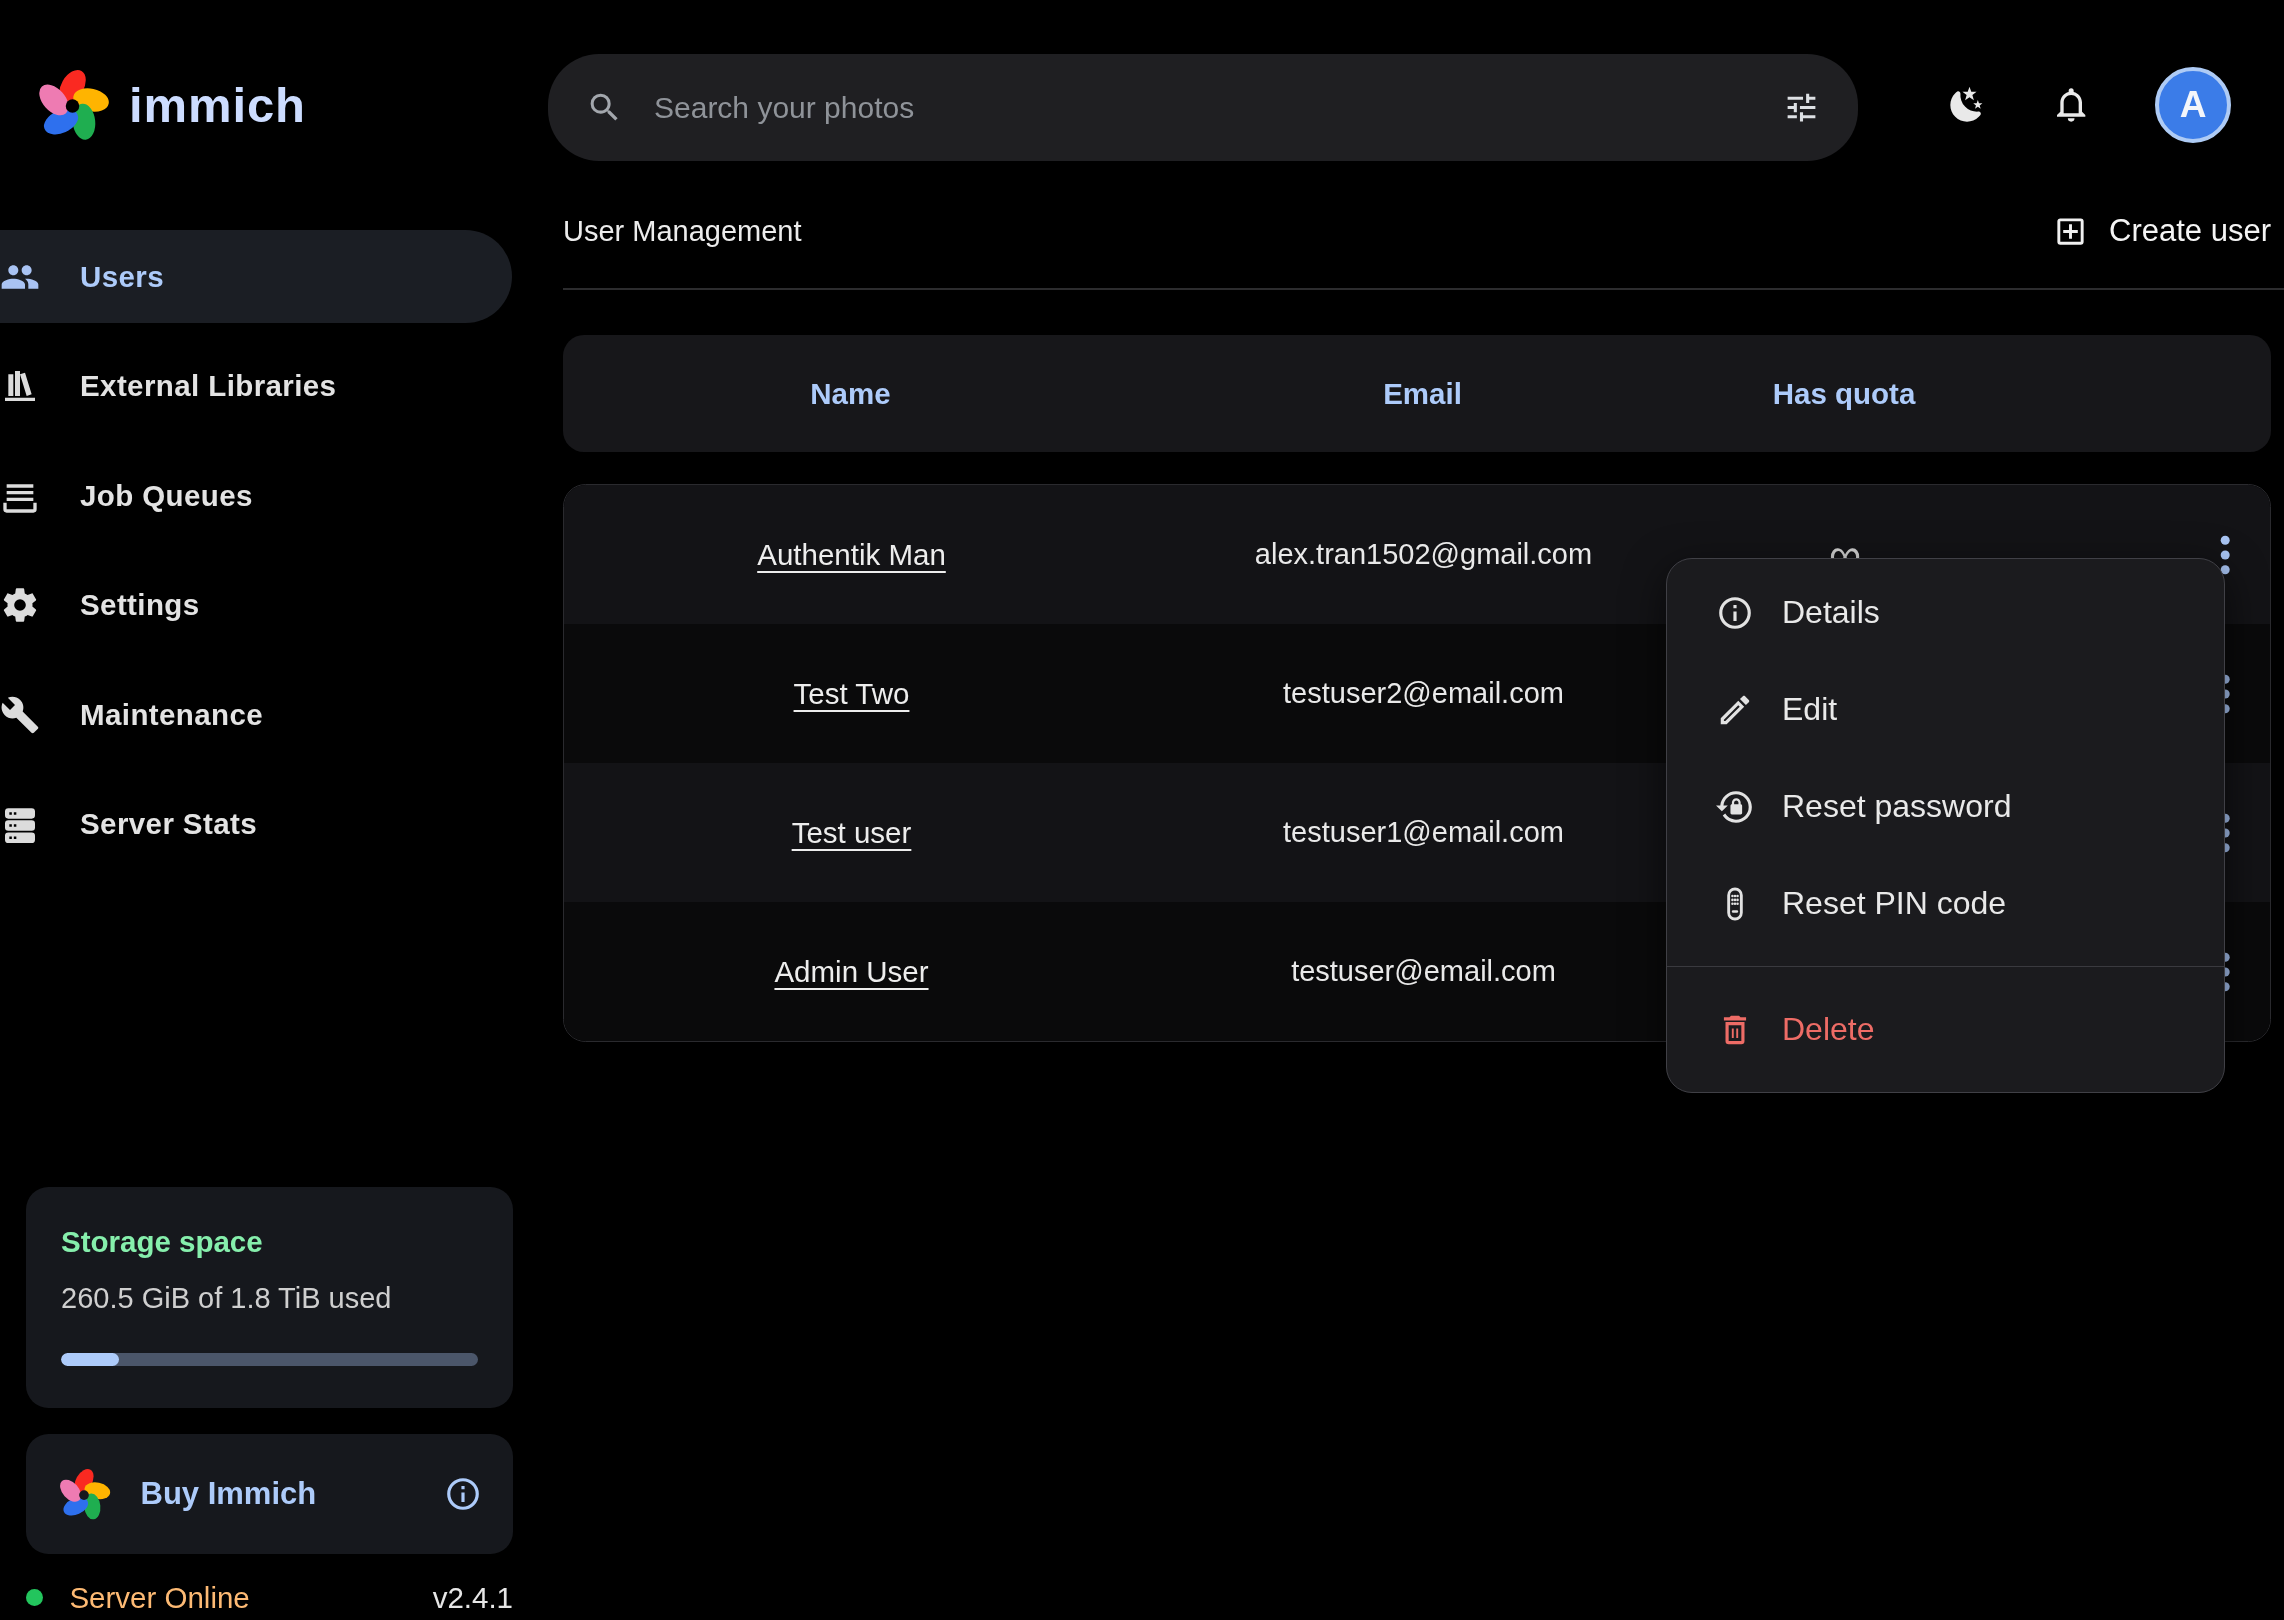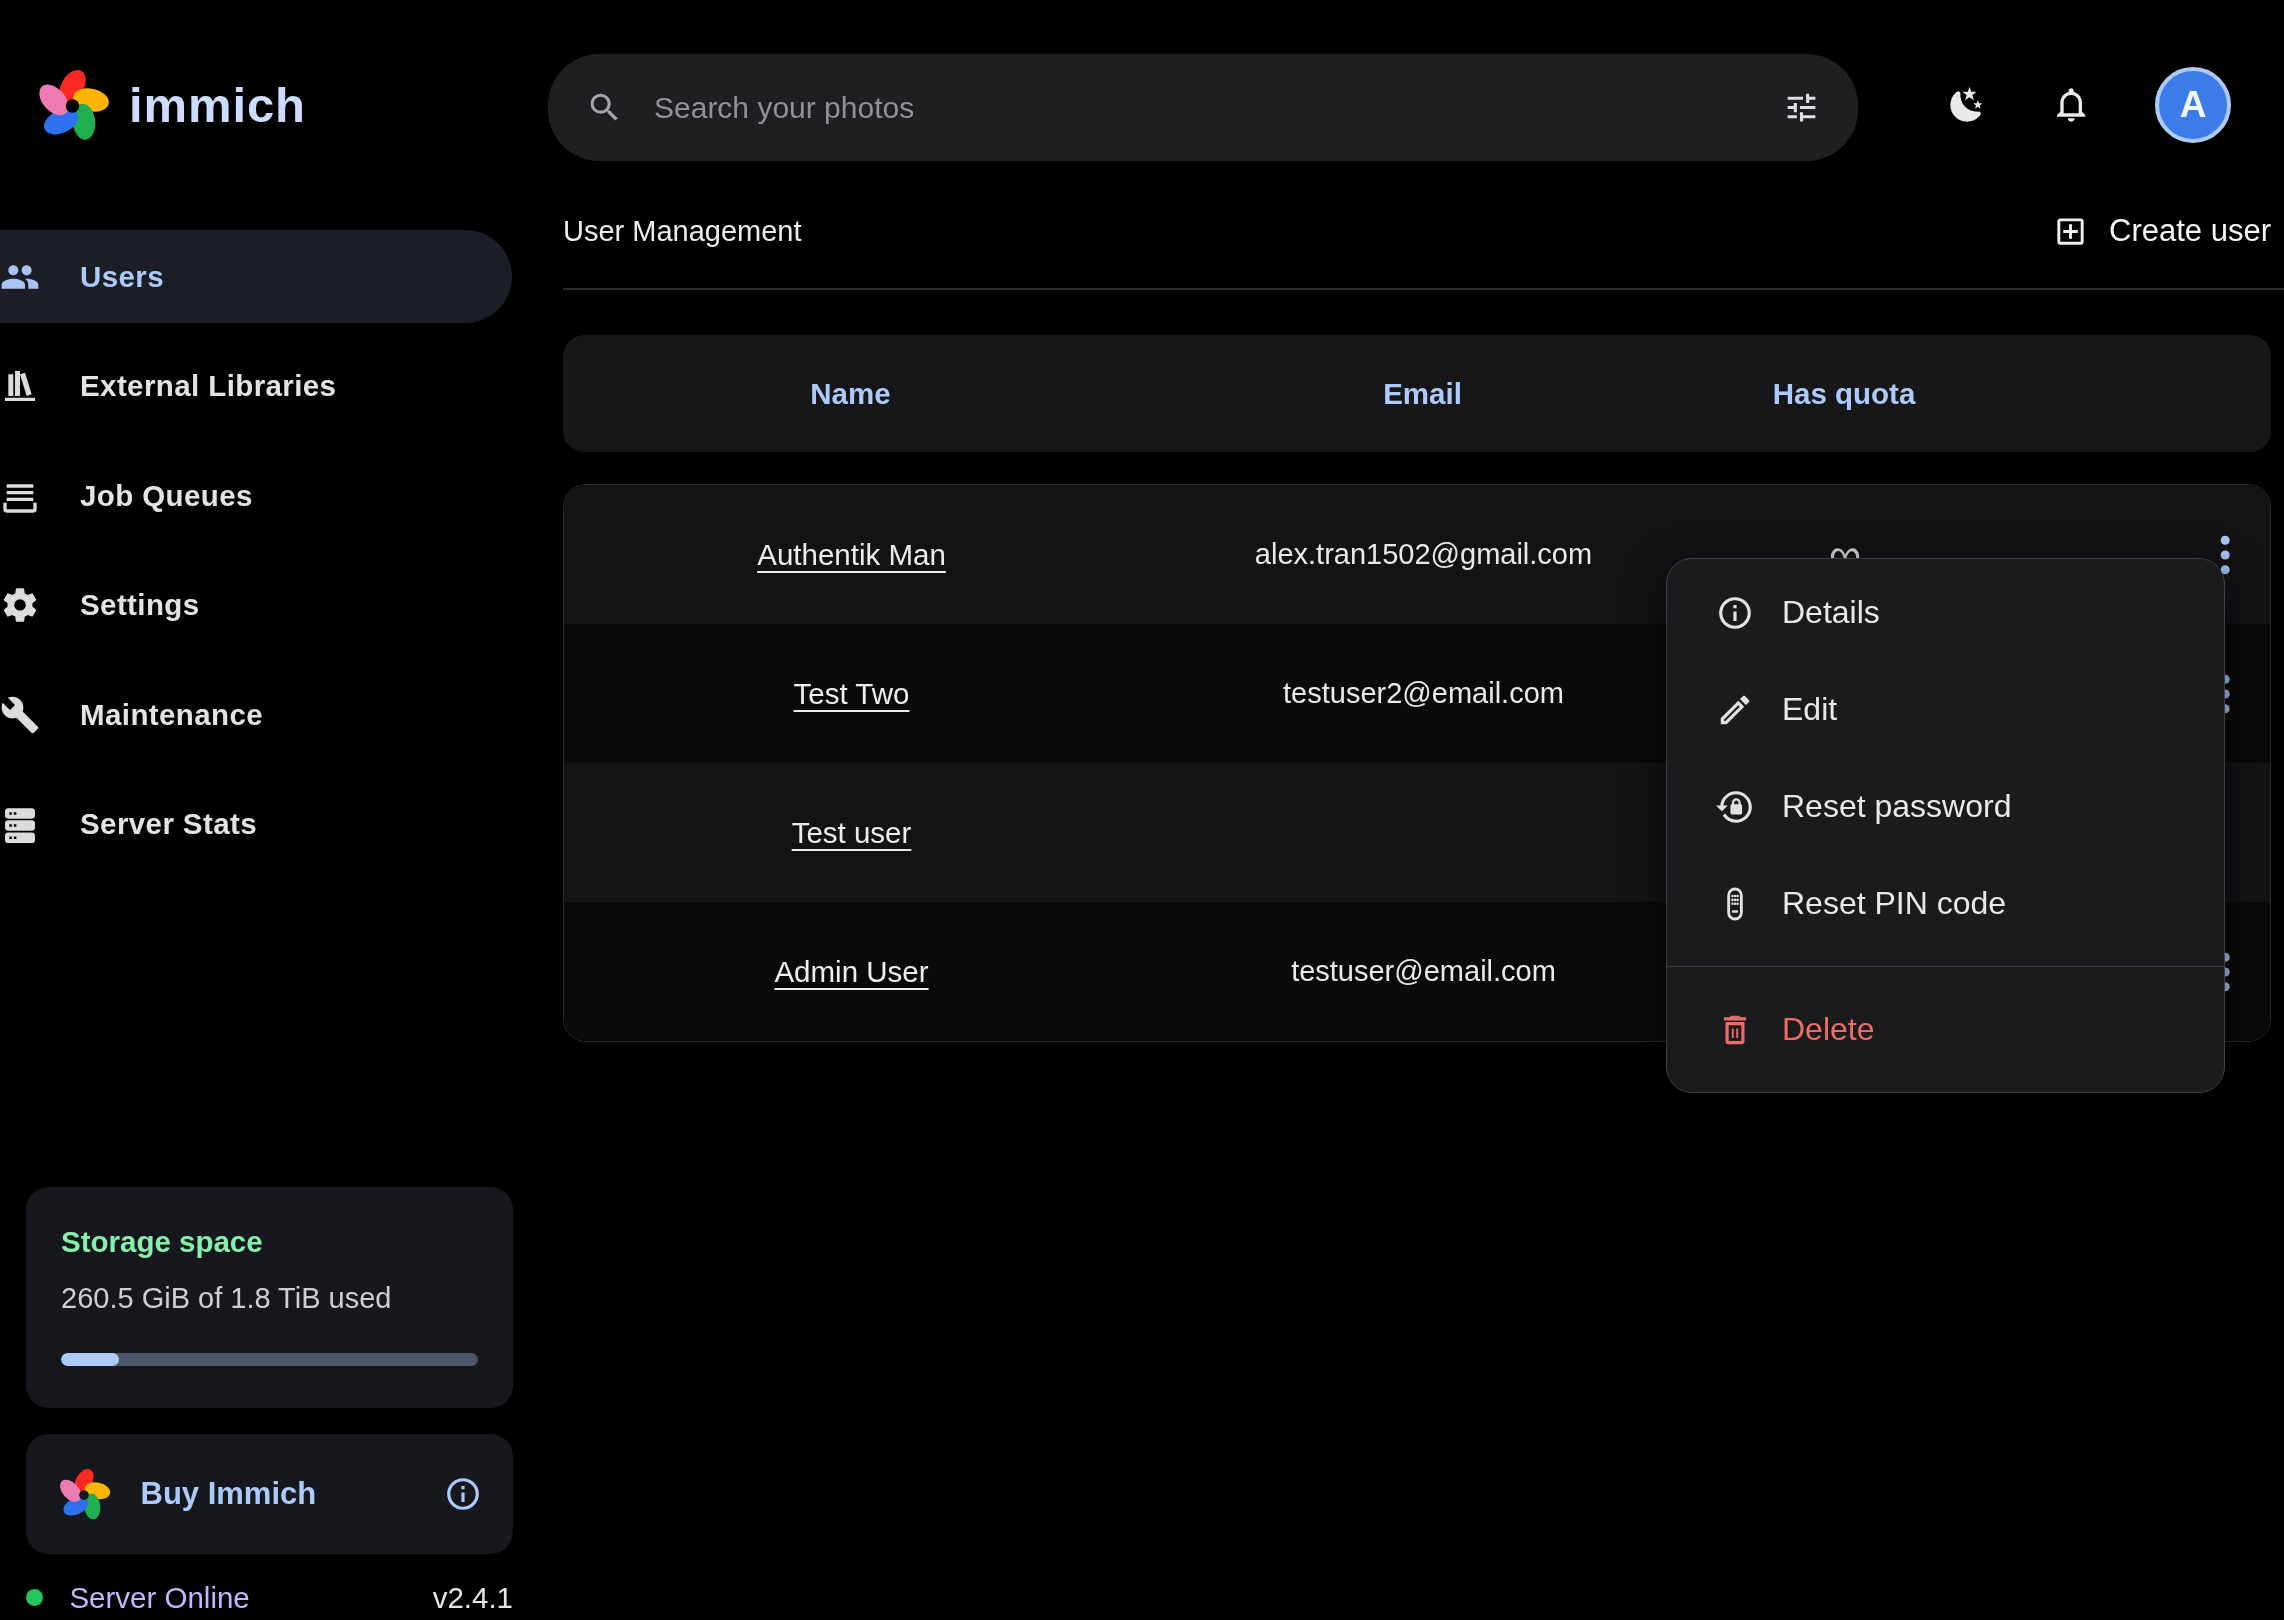--- a/index.html
+++ b/index.html
@@ -67,21 +67,21 @@
     padding:0 31px; cursor:pointer;
   }
   .buy-label { font-size:31px; font-weight:bold; color:#adcbfa; margin-left:29.5px; }
   .buy-info { margin-left:auto; color:#adcbfa; cursor:pointer; }
 
   .server-row {
     position:absolute; left:26px; top:1427px; width:487px; height:49px;
     display:flex; align-items:center;
   }
   .online-dot { width:17.4px; height:17.4px; border-radius:50%; background:#23c55d; }
-  .server-label { font-size:29.5px; color:#c4b5fd; margin-left:26px;text-align:center; }
+  .server-label { font-size:29.5px; color:#fdba74; margin-left:26px;text-align:center; }
   .server-version { margin-left:auto; font-size:29.5px; color:#e6e6e6; }
 
   
   .main { position:absolute; left:563px; top:146px; width:1708px; height:1474px; }
   .page-head { position:absolute; left:0; top:52px; width:1708px; height:66px;
     display:flex; align-items:center; justify-content:space-between; }
   .page-title { font-size:29px; color:#ececec; font-weight:400; }
   .create-user { display:flex; align-items:center; gap:21px; cursor:pointer; }
   .create-user .cicon { color:#f0f0f0; }
   .create-user .clabel { font-size:31px; color:#f5f5f5; }
@@ -330,20 +330,21 @@
           <svg width="10.4" height="42" viewBox="0 0 12 48" fill="currentColor">
               <circle cx="6" cy="7" r="5.2"></circle>
               <circle cx="6" cy="24" r="5.2"></circle>
               <circle cx="6" cy="41" r="5.2"></circle>
             </svg>
         </span>
       </div>
     </div>
     <div class="trow odd">
       <div class="td td-name"><a>Test user</a></div>
+      <div class="td td-email">testuser1@email.com</div>
       <div class="td td-quota"></div>
       <div class="td td-actions">
         <span class="kebab">
           <svg width="10.4" height="42" viewBox="0 0 12 48" fill="currentColor">
               <circle cx="6" cy="7" r="5.2"></circle>
               <circle cx="6" cy="24" r="5.2"></circle>
               <circle cx="6" cy="41" r="5.2"></circle>
             </svg>
         </span>
       </div>

